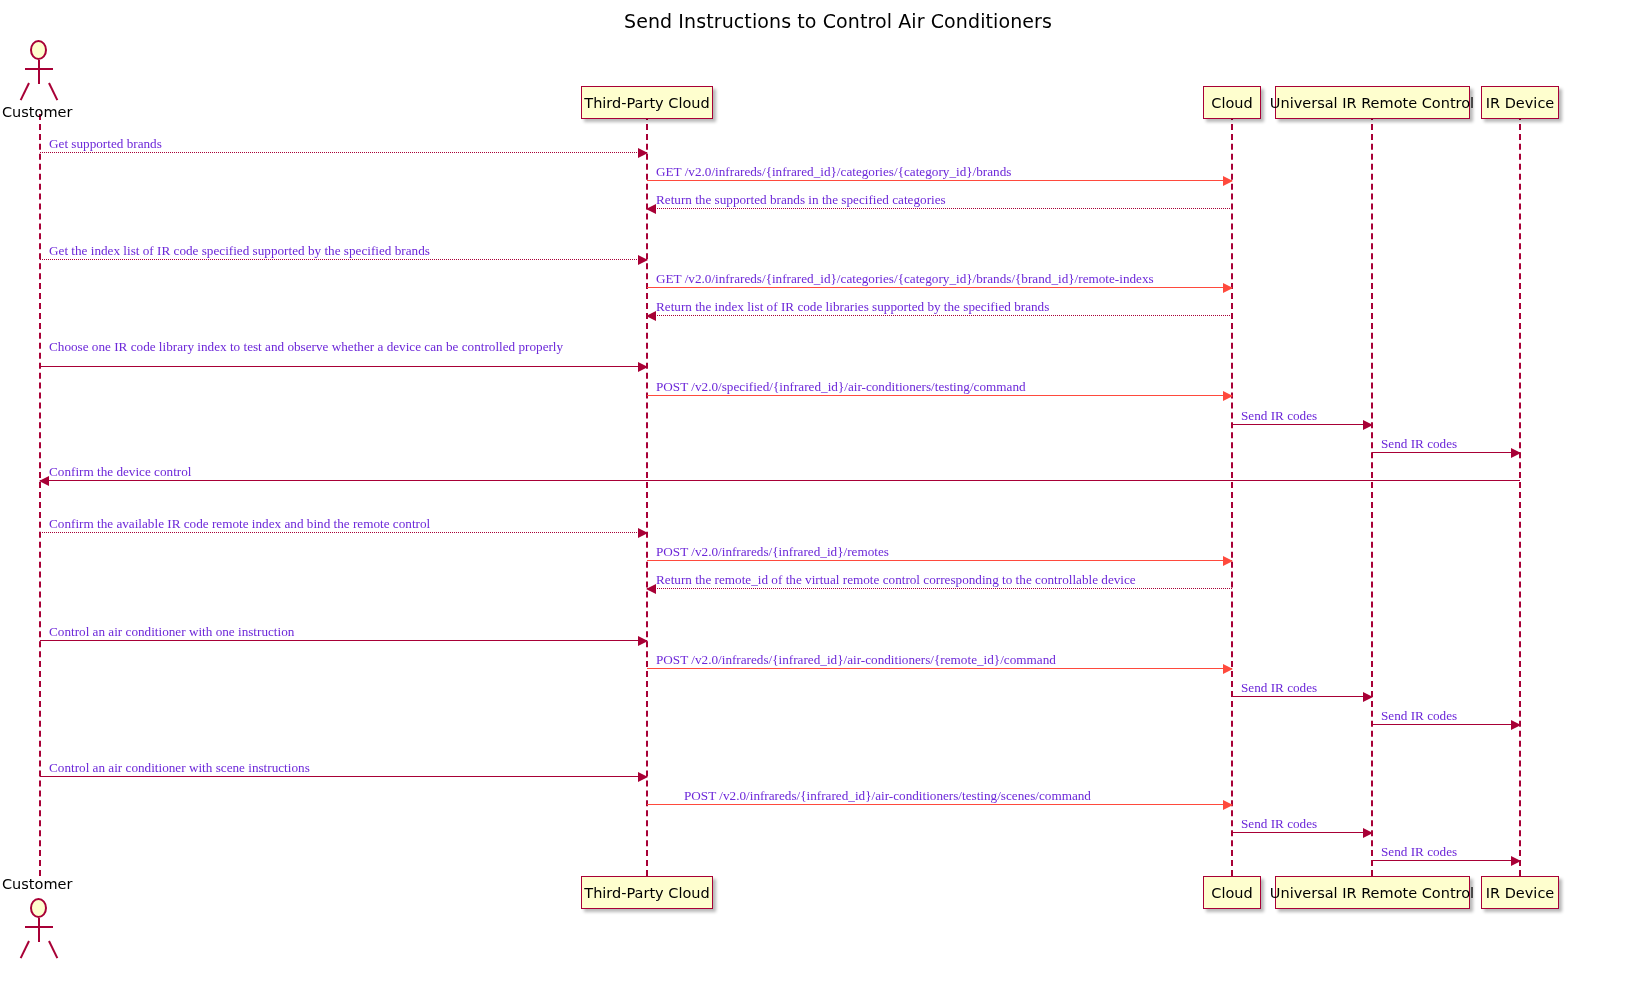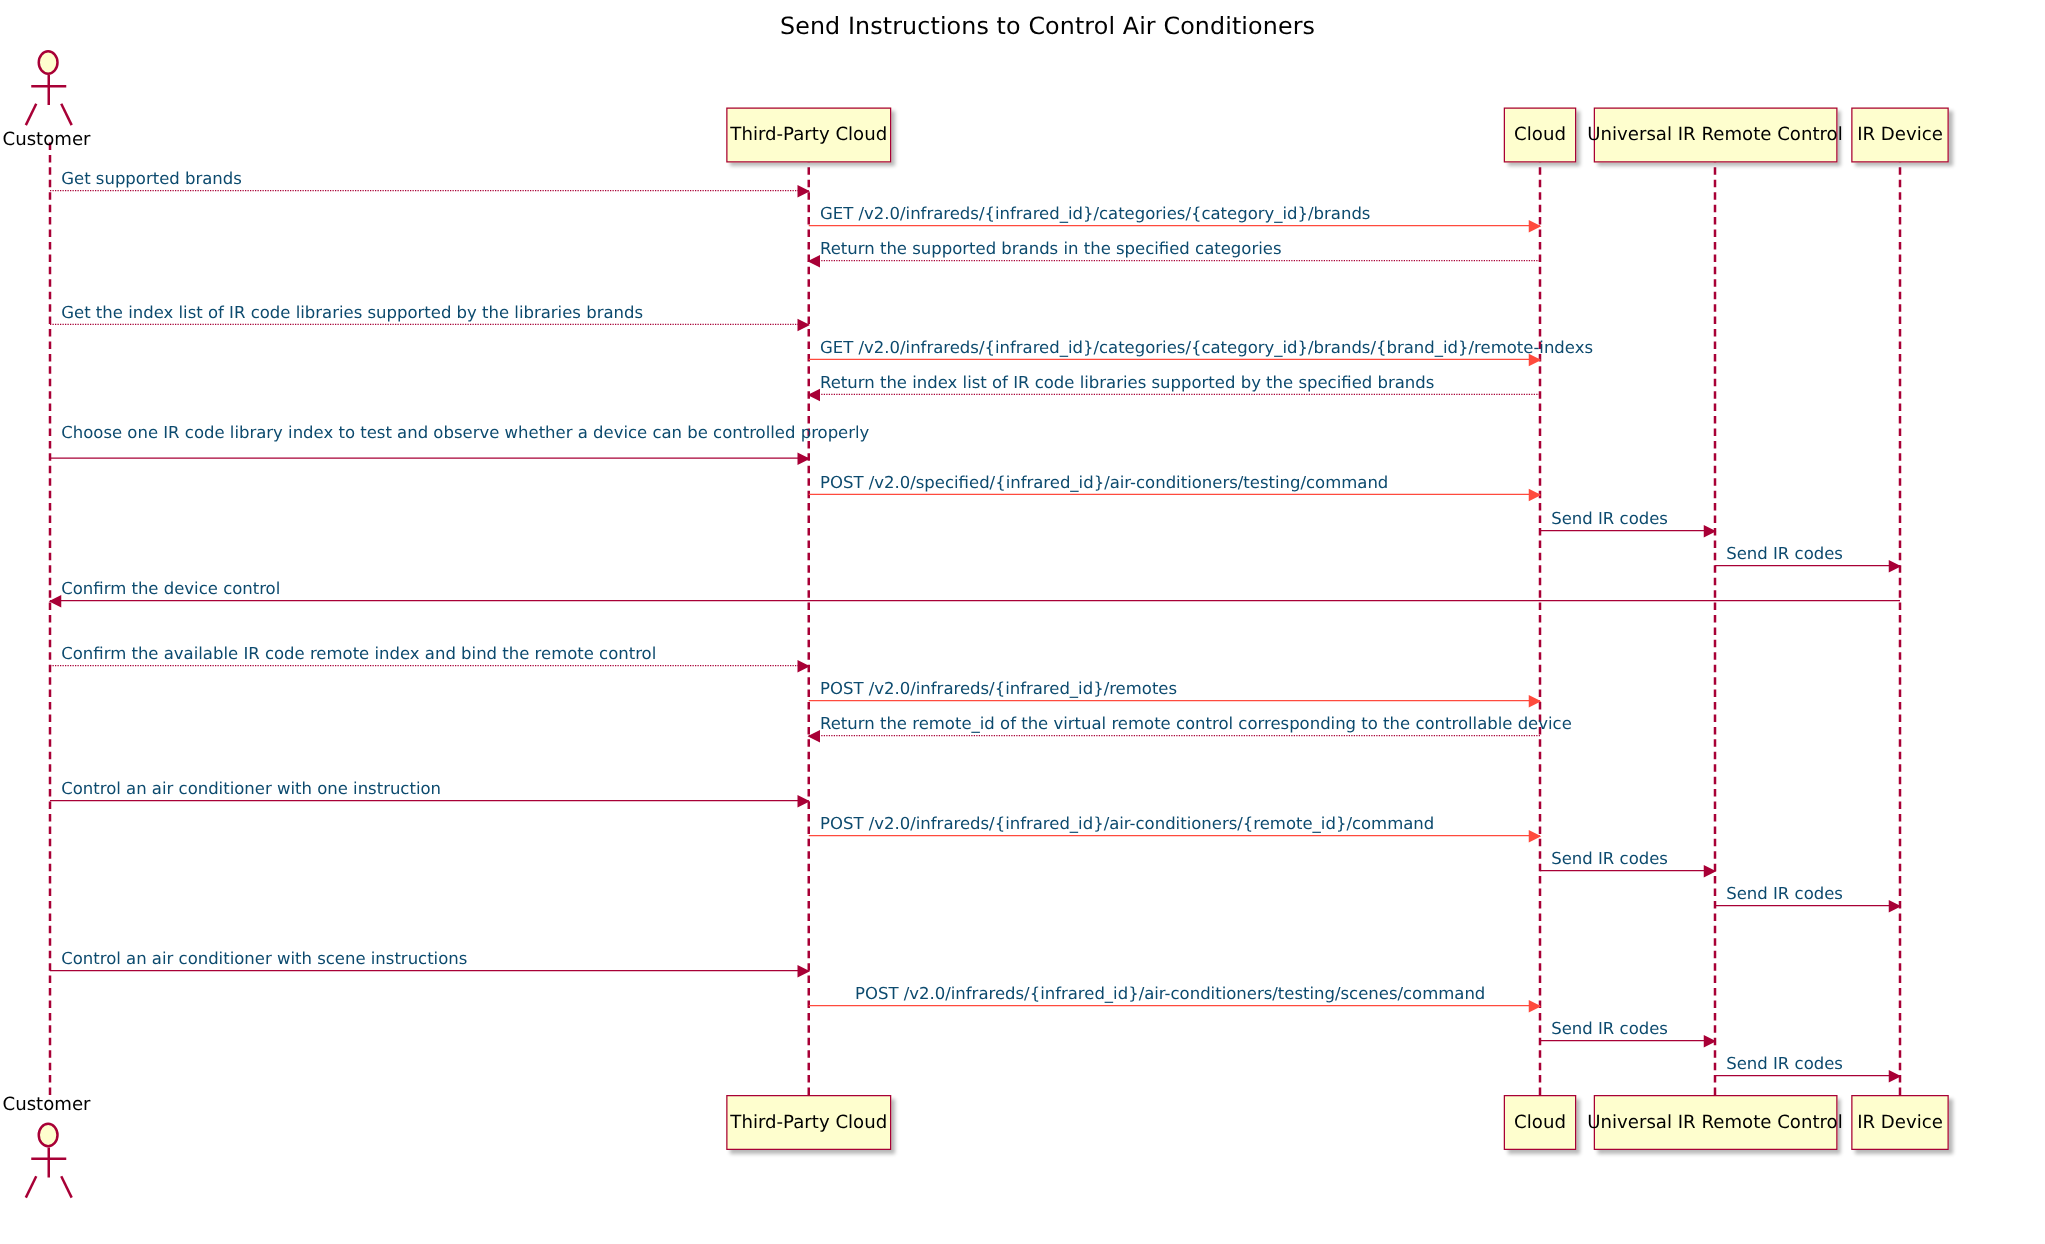--- a/index.html
+++ b/index.html
@@ -7,40 +7,40 @@
   #canvas{position:relative;width:1636px;height:995px;background:#fff;overflow:hidden;}
 
   .title{position:absolute;left:0;right:0;top:10px;text-align:center;font-size:19px;color:#000;letter-spacing:.1px;padding-left:40px;}
 
   
   .lifeline{position:absolute;width:0;border-left:2px dashed #A80036;}
 
   
   .pbox{position:absolute;box-sizing:border-box;background:#FEFECE;border:1.5px solid #A80036;
         box-shadow:3px 3px 3px rgba(0,0,0,.28);display:flex;align-items:center;justify-content:center;
-        font-size:14.5px;color:#000;white-space:nowrap;padding:0 8px;height:44px;}
+        font-size:14.5px;color:#000;white-space:nowrap;padding:0 8px;height:33px;}
 
   
   .actor{position:absolute;width:46px;height:62px;}
   .actor .head{position:absolute;left:13px;top:0;width:17px;height:20px;border:2px solid #A80036;border-radius:50%;background:#FEFECE;box-sizing:border-box;}
   .actor .body{position:absolute;left:21px;top:20px;width:0;height:24px;border-left:2px solid #A80036;}
   .actor .arms{position:absolute;left:8px;top:28px;width:28px;height:0;border-top:2px solid #A80036;}
   .actor .legL{position:absolute;left:11px;top:43px;width:0;height:19px;border-left:2px solid #A80036;transform:rotate(26deg);transform-origin:top;}
   .actor .legR{position:absolute;left:31px;top:43px;width:0;height:19px;border-left:2px solid #A80036;transform:rotate(-26deg);transform-origin:top;}
   .actor-label{position:absolute;font-size:14.5px;color:#000;white-space:nowrap;}
 
   
   .arrow{position:absolute;height:0;}
   .arrow.solid{border-top:1.6px solid;}
   .arrow.dotted{border-top:1.6px dotted;}
   .ahead{position:absolute;top:-5px;width:0;height:0;border-top:5px solid transparent;border-bottom:5px solid transparent;}
   .ahead.right{right:-1px;border-left:10px solid;}
   .ahead.left{left:-1px;border-right:10px solid;}
 
-  .msg{position:absolute;font-size:13.2px;color:#0c4a6e;white-space:nowrap;}
+  .msg{position:absolute;font-size:13.2px;color:#6d28d9;white-space:nowrap;font-family:Liberation Serif, serif;}
 </style>
 </head>
 <body>
 
 <div id="canvas">
 
   <div class="title">Send Instructions to Control Air Conditioners</div>
 
   <div id="layer-lifelines">
       <div class="lifeline" style="left: 39px; top: 114px; height: 762px;"></div>
@@ -72,21 +72,21 @@
         <div class="ahead right" style="border-left-color: rgb(255, 74, 61);"></div>
       </div>
       <div class="msg" style="left: 656px; top: 164px;">GET /v2.0/infrareds/{infrared_id}/categories/{category_id}/brands</div>
       <div class="arrow dotted" style="left: 647px; top: 208px; width: 585px; border-top-color: rgb(168, 0, 54);">
         <div class="ahead left" style="border-right-color: rgb(168, 0, 54);"></div>
       </div>
       <div class="msg" style="left: 656px; top: 192px;">Return the supported brands in the specified categories</div>
       <div class="arrow dotted" style="left: 40px; top: 259px; width: 607px; border-top-color: rgb(168, 0, 54);">
         <div class="ahead right" style="border-left-color: rgb(168, 0, 54);"></div>
       </div>
-      <div class="msg" style="left: 49px; top: 243px;">Get the index list of IR code libraries supported by the libraries brands</div>
+      <div class="msg" style="left: 49px; top: 243px;">Get the index list of IR code specified supported by the specified brands</div>
       <div class="arrow solid" style="left: 647px; top: 287px; width: 585px; border-top-color: rgb(255, 74, 61);">
         <div class="ahead right" style="border-left-color: rgb(255, 74, 61);"></div>
       </div>
       <div class="msg" style="left: 656px; top: 271px;">GET /v2.0/infrareds/{infrared_id}/categories/{category_id}/brands/{brand_id}/remote-indexs</div>
       <div class="arrow dotted" style="left: 647px; top: 315px; width: 585px; border-top-color: rgb(168, 0, 54);">
         <div class="ahead left" style="border-right-color: rgb(168, 0, 54);"></div>
       </div>
       <div class="msg" style="left: 656px; top: 299px;">Return the index list of IR code libraries supported by the specified brands</div>
       <div class="arrow solid" style="left: 40px; top: 366px; width: 607px; border-top-color: rgb(168, 0, 54);">
         <div class="ahead right" style="border-left-color: rgb(168, 0, 54);"></div>

